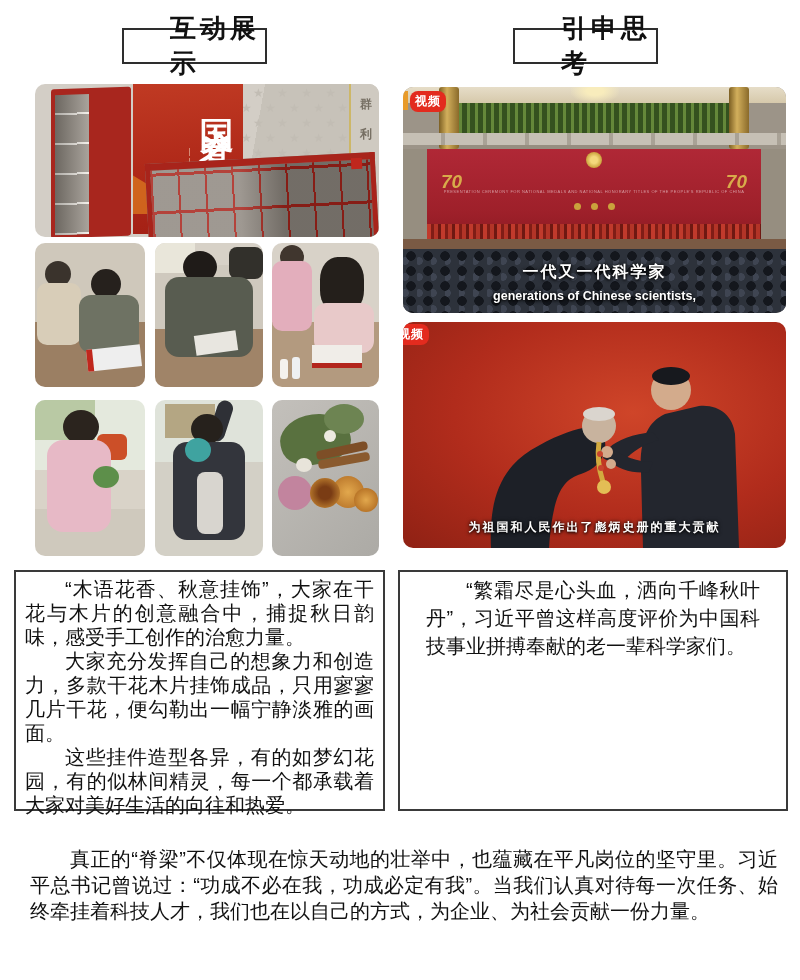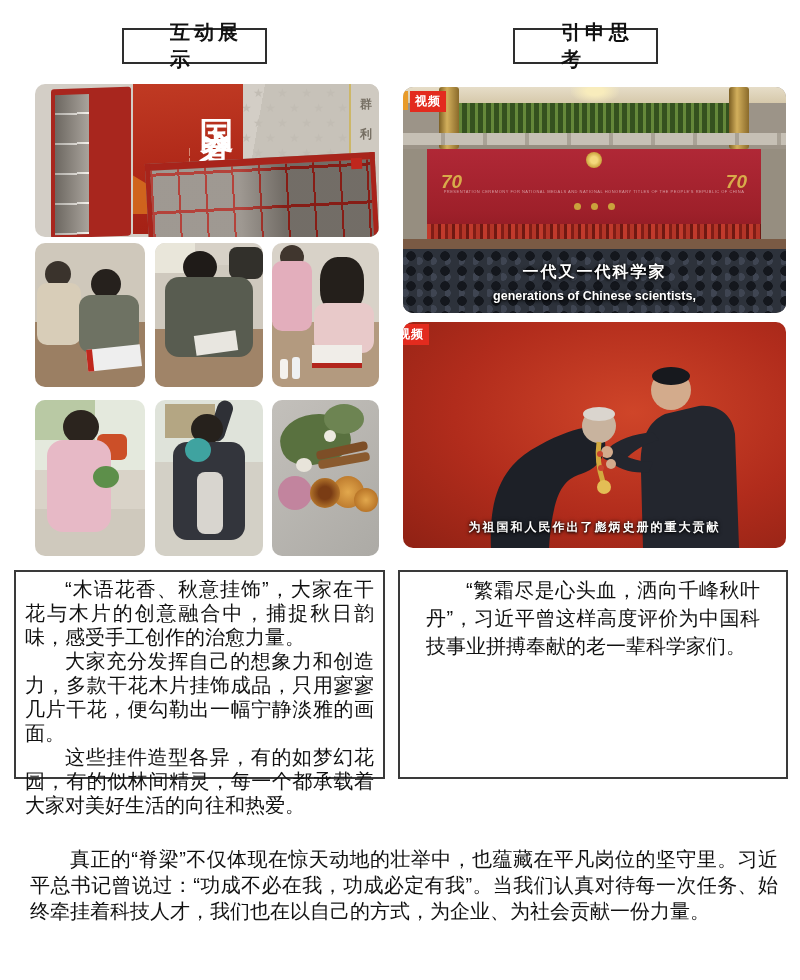--- a/index.html
+++ b/index.html
@@ -2,21 +2,21 @@
 <html><head>
 <meta charset="utf-8">
 <style>
   html,body{margin:0;padding:0;background:#fff;}
   .page{position:relative;width:800px;height:980px;background:#fff;overflow:hidden;
         font-family:"Liberation Sans","DejaVu Sans",sans-serif;color:#111;}
 
   
   .hdr{position:absolute;top:28px;width:141px;height:32px;border:2px solid #2e2e2e;
        display:flex;align-items:center;justify-content:center;background:#fff;}
-  .hdr span{font-size:20px;font-weight:bold;letter-spacing:4px;margin-left:46px;}
+  .hdr span{font-size:26px;font-weight:bold;letter-spacing:4px;margin-left:46px;}
   .hdr-left{left:122px}
   .hdr-right{left:513px}
 
   
   .photo{position:absolute;border-radius:10px;overflow:hidden;}
   .s{position:absolute;}
 
   
   .book-photo{left:35px;top:84px;width:344px;height:153px;
       background:linear-gradient(100deg,#d3cec6 0 62%,#c7c2b9 62% 100%);}
@@ -89,31 +89,31 @@
   .v1-floor{left:0;top:152px;width:383px;height:10px;background:#7a5a44;}
   .v1-crowd{left:0;top:162px;width:383px;height:64px;background-color:#2d323b;
       background-image:radial-gradient(circle 5px at 8px 7px,#14171d 90%,rgba(0,0,0,0)),
       radial-gradient(circle 4px at 2px 12px,#3f4552 90%,rgba(0,0,0,0));
       background-size:17px 15px,14px 16px;}
   .vid-cap{left:0;width:383px;text-align:center;color:#fff;font-weight:bold;
       text-shadow:0 1px 3px #000,0 0 4px rgba(0,0,0,.8);}
   .v1-cap-cn{bottom:30px;font-size:16px;letter-spacing:2px;}
   .v1-cap-en{bottom:10px;font-size:12.5px;font-weight:bold;}
   .badge{background:#e32b1e;color:#fff;font-weight:bold;font-size:12px;padding:2px 5px;
-      border-radius:0;letter-spacing:1px;}
+      border-radius:8px;letter-spacing:1px;}
   .v1-badge{left:7px;top:4px;}
   .v1-logo-sliver{left:0;top:4px;width:5px;height:19px;background:#e89b2a;}
   .v2{top:322px;height:226px;
       background:radial-gradient(ellipse at 60% 40%,#cf4529 0%,#b12c1c 55%,#8f2114 100%);}
   .v2-badge{left:-10px;top:2px;}
   .v2-cap{bottom:12px;font-size:12px;letter-spacing:2px;}
   .v2 svg{position:absolute;left:0;top:0;}
 
   
-  .tbox{position:absolute;top:570px;height:209px;border:2px solid #3a3a3a;background:#fff;
+  .tbox{position:absolute;top:570px;height:241px;border:2px solid #3a3a3a;background:#fff;
       box-sizing:border-box;text-align:justify;}
   .tbox p{margin:0;text-indent:2em;}
   .tbox-left{left:14px;width:371px;padding:5px 9px;font-size:20px;line-height:24px;}
   .tbox-right{left:398px;width:390px;padding:4px 26px;font-size:20px;line-height:28px;}
 
   
   .footer{position:absolute;left:30px;top:846px;width:748px;font-size:20px;line-height:26px;
       text-align:justify;}
   .footer p{margin:0;text-indent:2em;}
 </style>

